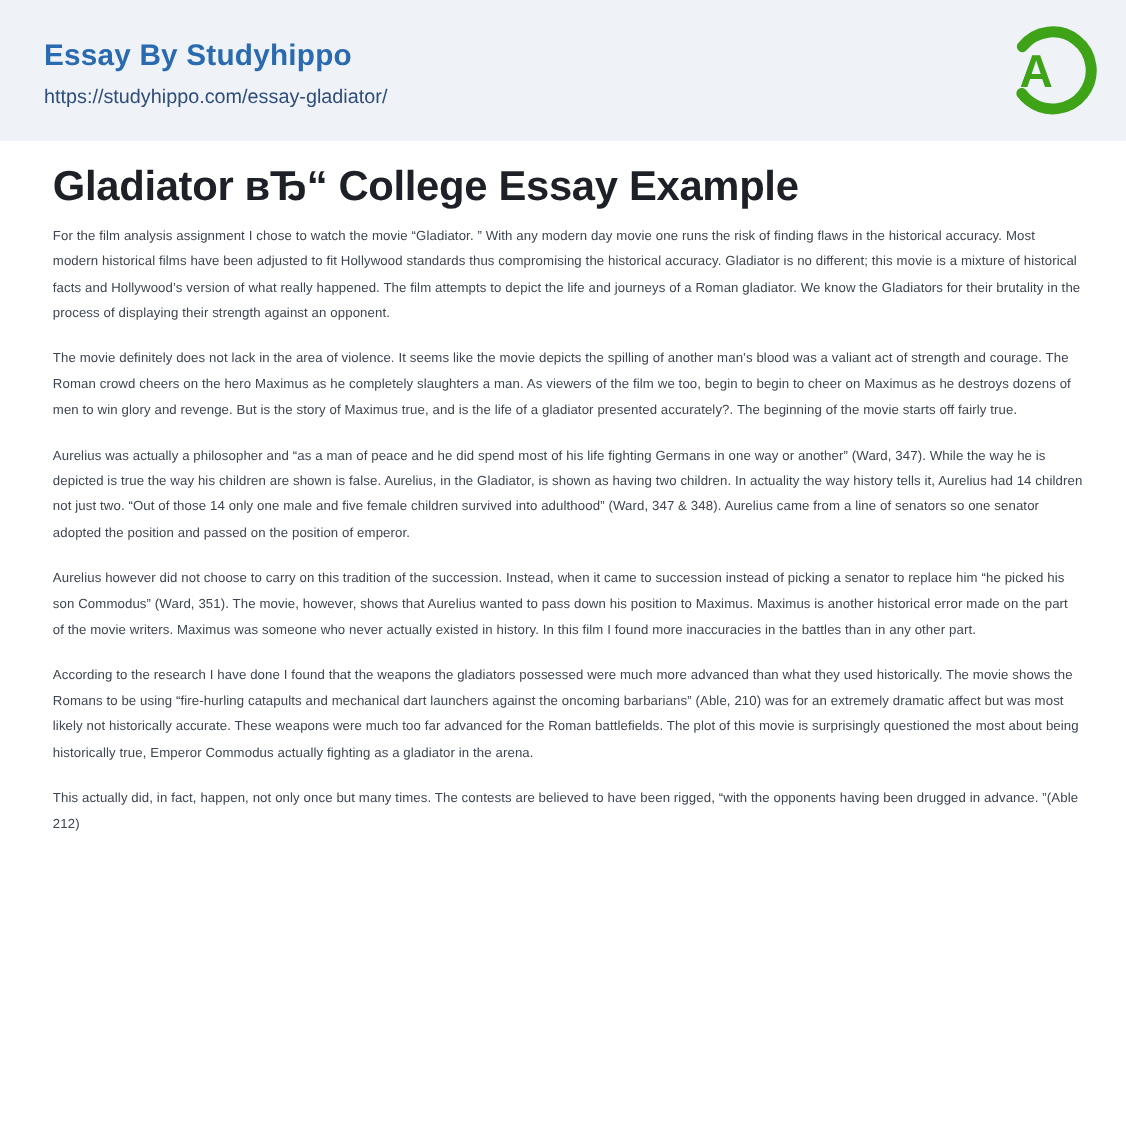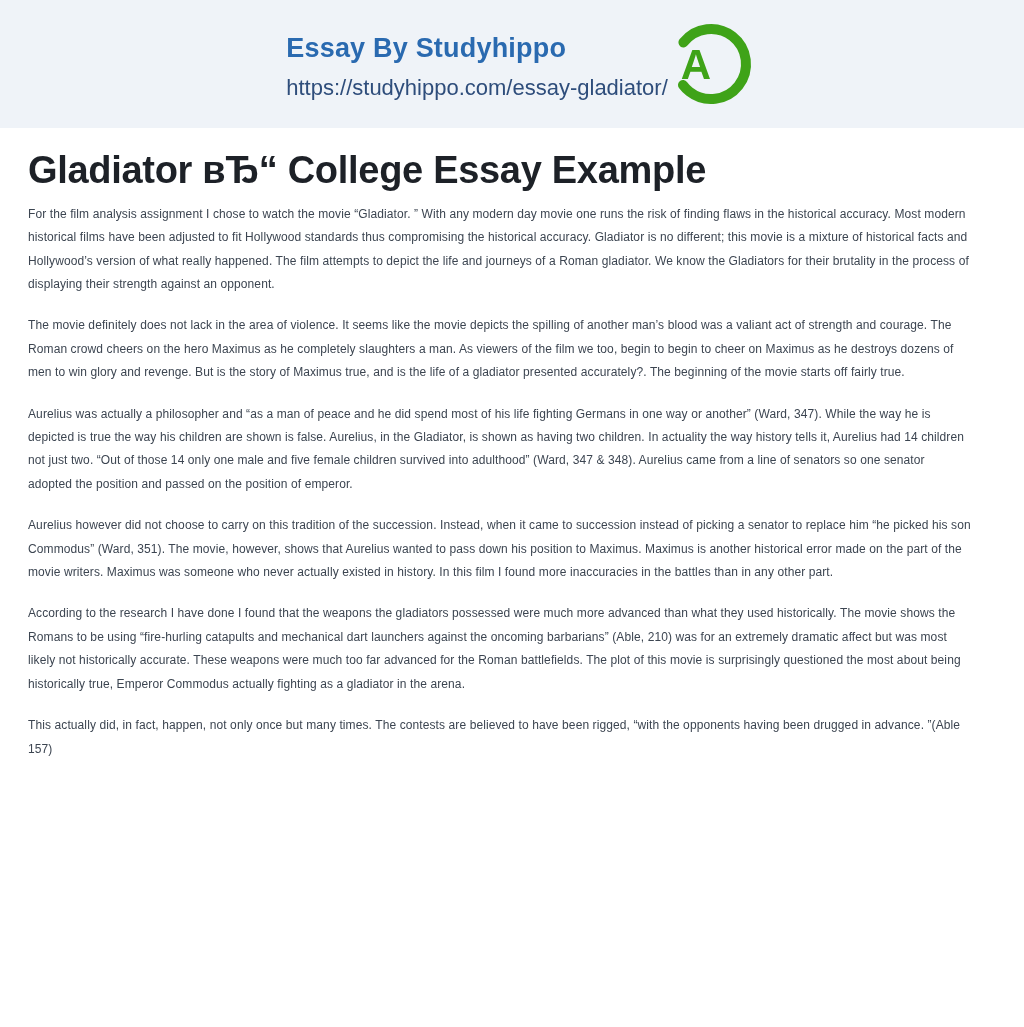--- a/index.html
+++ b/index.html
@@ -18,48 +18,48 @@
     font-family: "Liberation Sans", "DejaVu Sans", sans-serif;
   }
   body { min-height: 1027px; }
 
   .page-header {
     width: 1024px;
     height: 128px;
     background: var(--header-bg);
     display: flex;
     align-items: center;
-    justify-content: center;
+    justify-content: space-between;
     padding: 0 24px 0 40px;
   }
   .header-text {
     display: flex;
     flex-direction: column;
     gap: 15px;
     padding-top: 6px;
   }
   .site-title {
     font-size: 27px;
     font-weight: 700;
     letter-spacing: 0.2px;
     color: var(--brand-blue);
     line-height: 1;
   }
   .page-url {
-    font-size: 22px;
+    font-size: 18px;
     font-weight: 400;
     color: var(--url-navy);
     text-decoration: none;
     line-height: 1;
   }
   .logo { width: 86px; height: 92px; display: flex; align-items: center; justify-content: center; }
   .logo svg { display: block; }
 
   .content {
-    padding: 22px 40px 40px 28px;
+    padding: 22px 40px 40px 48px;
   }
   .article-title {
     font-size: 38px;
     font-weight: 700;
     color: var(--title-color);
     letter-spacing: -0.3px;
     line-height: 1.1;
     margin-bottom: 11px;
   }
   .essay-paragraph {
@@ -88,14 +88,14 @@
   </div>
 </header>
 
 <main class="content">
   <h1 class="article-title">Gladiator вЂ“ College Essay Example</h1>
   <p class="essay-paragraph">For the film analysis assignment I chose to watch the movie “Gladiator. ” With any modern day movie one runs the risk of finding flaws in the historical accuracy. Most modern historical films have been adjusted to fit Hollywood standards thus compromising the historical accuracy. Gladiator is no different; this movie is a mixture of historical facts and Hollywood’s version of what really happened. The film attempts to depict the life and journeys of a Roman gladiator. We know the Gladiators for their brutality in the process of displaying their strength against an opponent.</p>
   <p class="essay-paragraph">The movie definitely does not lack in the area of violence. It seems like the movie depicts the spilling of another man’s blood was a valiant act of strength and courage. The Roman crowd cheers on the hero Maximus as he completely slaughters a man. As viewers of the film we too, begin to begin to cheer on Maximus as he destroys dozens of men to win glory and revenge. But is the story of Maximus true, and is the life of a gladiator presented accurately?. The beginning of the movie starts off fairly true.</p>
   <p class="essay-paragraph">Aurelius was actually a philosopher and “as a man of peace and he did spend most of his life fighting Germans in one way or another” (Ward, 347). While the way he is depicted is true the way his children are shown is false. Aurelius, in the Gladiator, is shown as having two children. In actuality the way history tells it, Aurelius had 14 children not just two. “Out of those 14 only one male and five female children survived into adulthood” (Ward, 347 &amp; 348). Aurelius came from a line of senators so one senator adopted the position and passed on the position of emperor.</p>
   <p class="essay-paragraph">Aurelius however did not choose to carry on this tradition of the succession. Instead, when it came to succession instead of picking a senator to replace him “he picked his son Commodus” (Ward, 351). The movie, however, shows that Aurelius wanted to pass down his position to Maximus. Maximus is another historical error made on the part of the movie writers. Maximus was someone who never actually existed in history. In this film I found more inaccuracies in the battles than in any other part.</p>
   <p class="essay-paragraph">According to the research I have done I found that the weapons the gladiators possessed were much more advanced than what they used historically. The movie shows the Romans to be using “fire-hurling catapults and mechanical dart launchers against the oncoming barbarians” (Able, 210) was for an extremely dramatic affect but was most likely not historically accurate. These weapons were much too far advanced for the Roman battlefields. The plot of this movie is surprisingly questioned the most about being historically true, Emperor Commodus actually fighting as a gladiator in the arena.</p>
-  <p class="essay-paragraph">This actually did, in fact, happen, not only once but many times. The contests are believed to have been rigged, “with the opponents having been drugged in advance. ”(Able 157)</p>
+  <p class="essay-paragraph">This actually did, in fact, happen, not only once but many times. The contests are believed to have been rigged, “with the opponents having been drugged in advance. ”(Able 212)</p>
 </main>
 
 </body></html>

